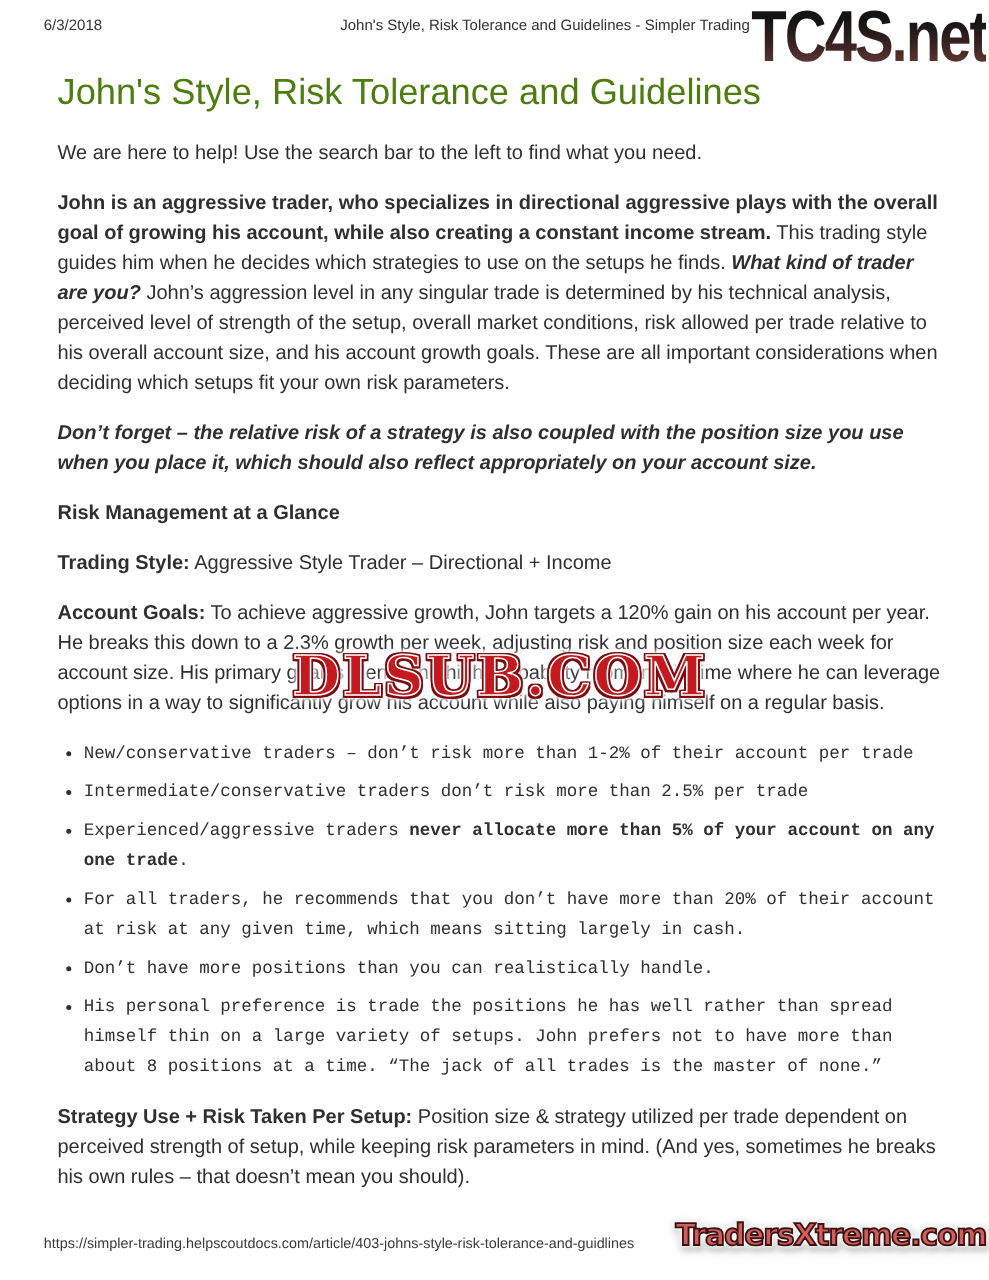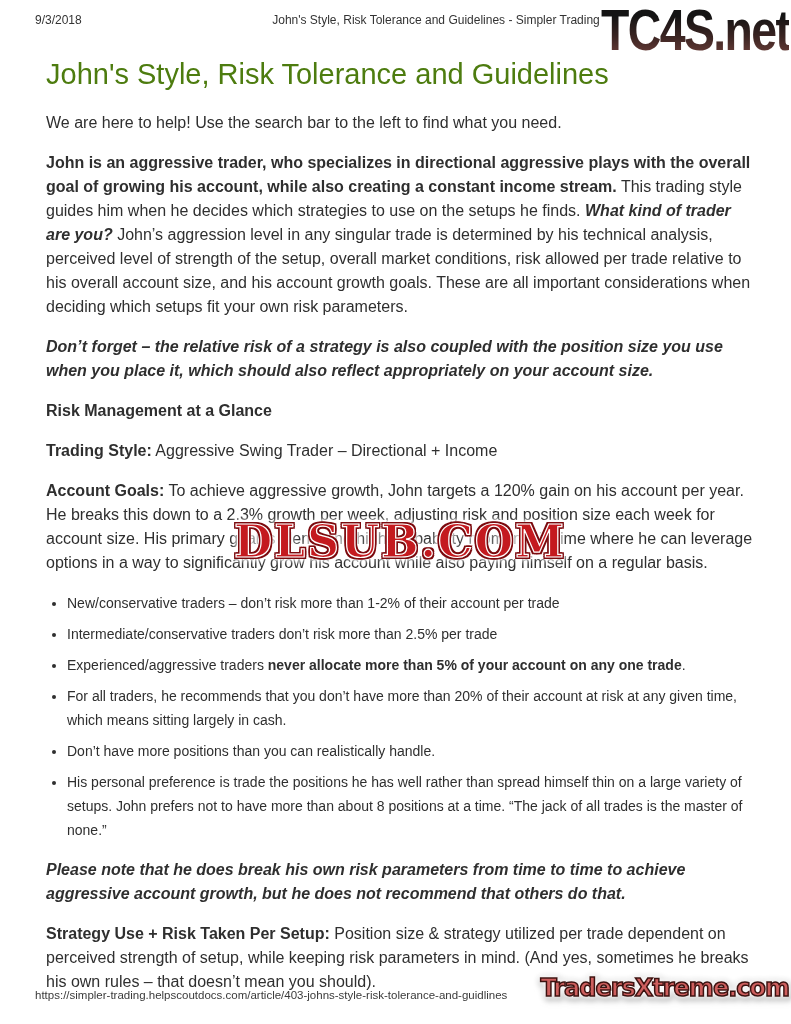--- a/index.html
+++ b/index.html
@@ -42,59 +42,58 @@
     -webkit-text-stroke:1.5px #3c1210;
     filter:drop-shadow(0 0 2px #ffffff) drop-shadow(0 0 3px #ffffff) drop-shadow(1px 2px 2px rgba(0,0,0,.35));
   }
 
   
   .content { position:absolute; left:46px; top:58px; width:708px; }
   h1.title { font-size:29px; font-weight:400; color:#4d7c0f; margin:0 0 20px 0; letter-spacing:0; }
   .para { font-size:16px; line-height:24px; margin:0 0 16px 0; }
   .b  { font-weight:bold; }
   .bi { font-weight:bold; font-style:italic; }
-  ul.risk-list { margin:4px 0 16px 0; padding-left:21px; }
+  ul.risk-list { margin:4px 0 16px 0; padding-left:21px;font-family:Liberation Mono, monospace; }
   ul.risk-list li { font-size:14px; line-height:24px; margin-bottom:7px; }
 </style>
 </head>
 <body>
 
 <div class="page">
 
-  <span class="print-date">9/3/2018</span>
+  <span class="print-date">6/3/2018</span>
   <span class="print-doc-title">John's Style, Risk Tolerance and Guidelines - Simpler Trading</span>
   <div class="tc4s">TC4S.net</div>
 
   <div class="content">
 
     <h1 class="title">John's Style, Risk Tolerance and Guidelines</h1>
 
     <p class="para">We are here to help! Use the search bar to the left to find what you need.</p>
 
     <p class="para"><span class="b">John is an aggressive trader, who specializes in directional aggressive plays with the overall goal of growing his account, while also creating a constant income stream.</span><span> This trading style guides him when he decides which strategies to use on the setups he finds. </span><span class="bi">What kind of trader are you?</span><span> John’s aggression level in any singular trade is determined by his technical analysis, perceived level of strength of the setup, overall market conditions, risk allowed per trade relative to his overall account size, and his account growth goals. These are all important considerations when deciding which setups fit your own risk parameters.</span></p>
 
     <p class="para bi">Don’t forget – the relative risk of a strategy is also coupled with the position size you use when you place it, which should also reflect appropriately on your account size.</p>
 
     <p class="para b">Risk Management at a Glance</p>
 
-    <p class="para"><span class="b">Trading Style:</span><span> Aggressive Swing Trader – Directional + Income</span></p>
+    <p class="para"><span class="b">Trading Style:</span><span> Aggressive Style Trader – Directional + Income</span></p>
 
     <p class="para"><span class="b">Account Goals:</span><span> To achieve aggressive growth, John targets a 120% gain on his account per year. He breaks this down to a 2.3% growth per week, adjusting risk and position size each week for account size. His primary goal is identifying high probability moments in time where he can leverage options in a way to significantly grow his account while also paying himself on a regular basis.</span></p>
 
 
     <ul class="risk-list">
       <li><span>New/conservative traders – don’t risk more than 1-2% of their account per trade</span><span class="b"></span><span></span></li>
       <li><span>Intermediate/conservative traders don’t risk more than 2.5% per trade</span><span class="b"></span><span></span></li>
       <li><span>Experienced/aggressive traders </span><span class="b">never allocate more than 5% of your account on any one trade</span><span>.</span></li>
       <li><span>For all traders, he recommends that you don’t have more than 20% of their account at risk at any given time, which means sitting largely in cash.</span><span class="b"></span><span></span></li>
       <li><span>Don’t have more positions than you can realistically handle.</span><span class="b"></span><span></span></li>
       <li><span>His personal preference is trade the positions he has well rather than spread himself thin on a large variety of setups. John prefers not to have more than about 8 positions at a time. “The jack of all trades is the master of none.”</span><span class="b"></span><span></span></li>
     </ul>
 
-    <p class="para bi">Please note that he does break his own risk parameters from time to time to achieve aggressive account growth, but he does not recommend that others do that.</p>
 
     <p class="para"><span class="b">Strategy Use + Risk Taken Per Setup:</span><span> Position size &amp; strategy utilized per trade dependent on perceived strength of setup, while keeping risk parameters in mind. (And yes, sometimes he breaks his own rules – that doesn’t mean you should).</span></p>
 
   </div>
 
   <div class="dlsub">DLSUB.COM</div>
 
   <span class="footer-url">https://simpler-trading.helpscoutdocs.com/article/403-johns-style-risk-tolerance-and-guidlines</span>
   <div class="tradersxtreme">TradersXtreme.com</div>
 

